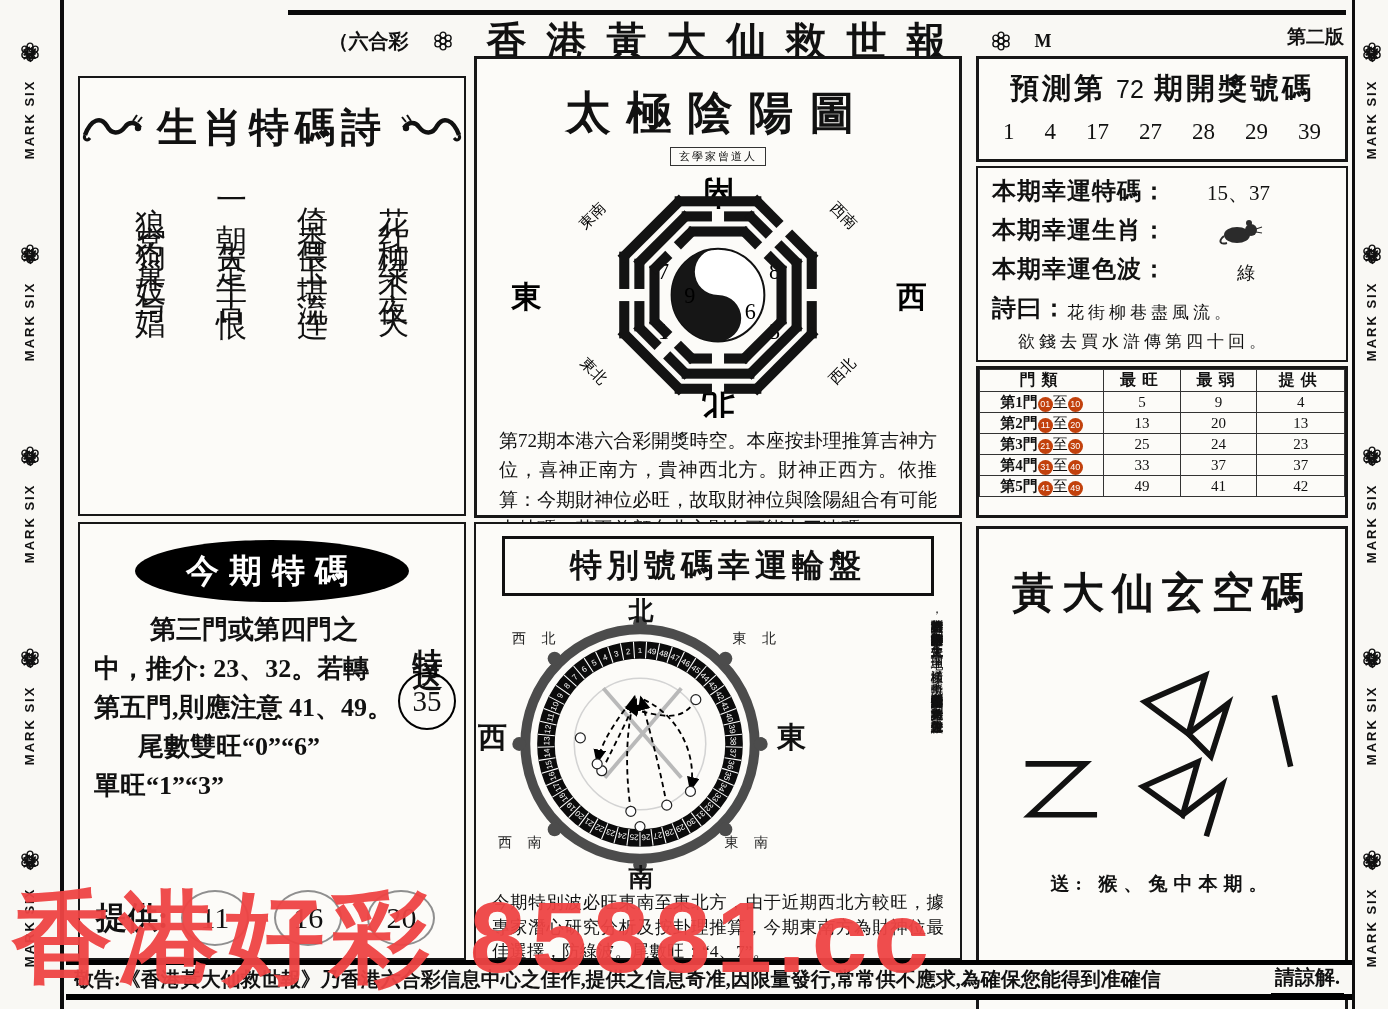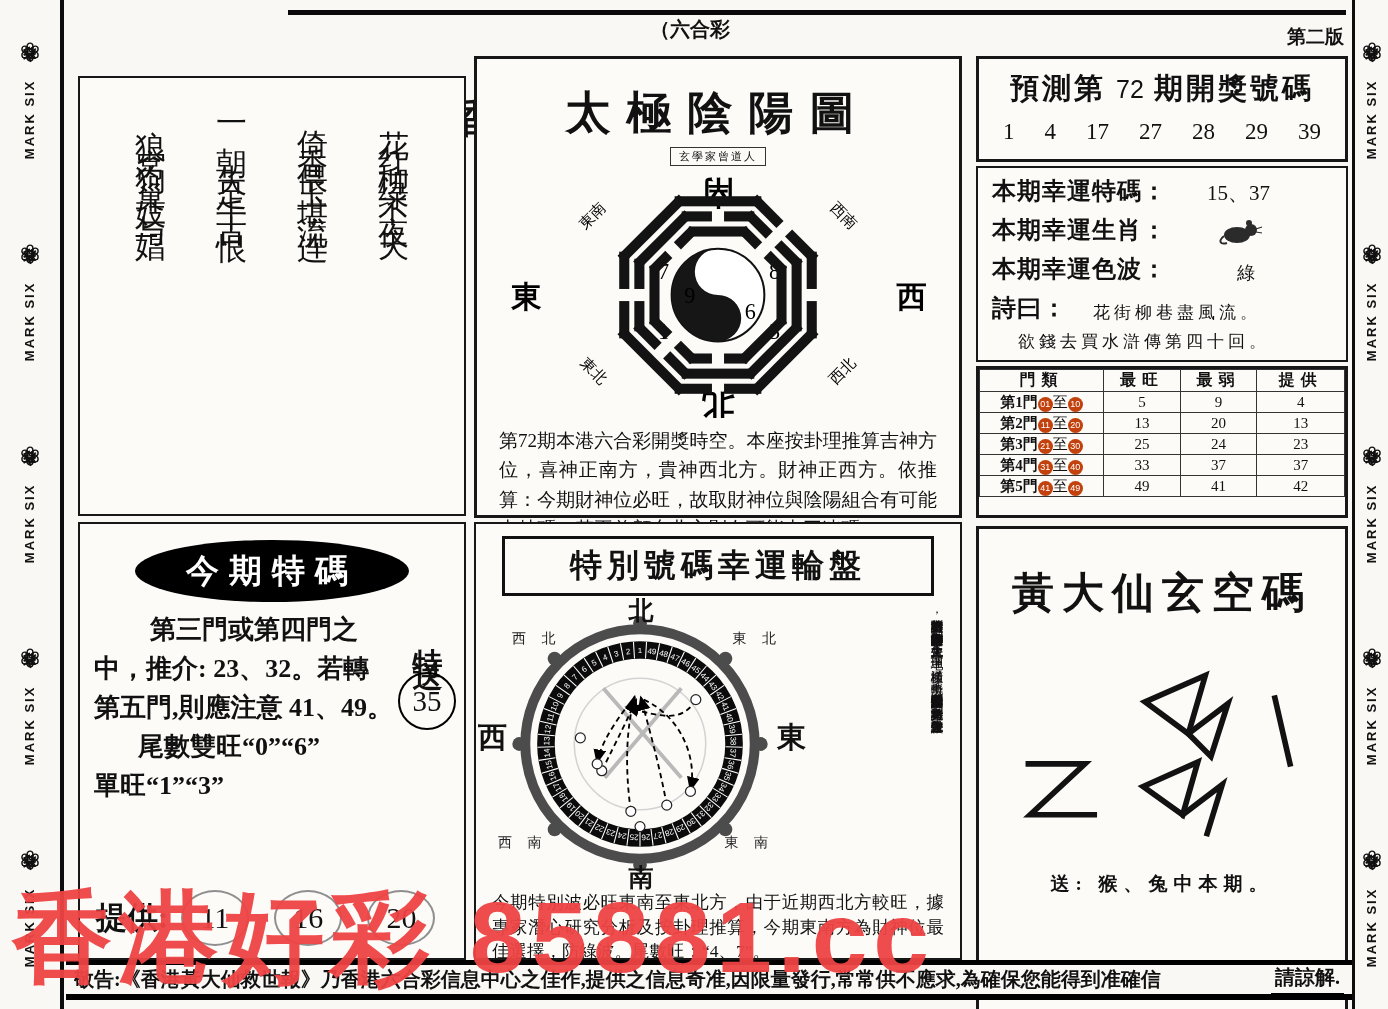--- a/index.html
+++ b/index.html
@@ -13,21 +13,21 @@
   .strip{position:absolute;top:0;height:100%;display:flex;flex-direction:column;justify-content:space-around;align-items:center;box-sizing:border-box;background:#f9f8f4;z-index:5;}
   .strip-left{left:0;width:64px;border-right:4px solid #0d0d0d;}
   .strip-right{right:0;width:36px;border-left:3px solid #0d0d0d;}
   .strip-unit{display:flex;flex-direction:column;align-items:center;gap:6px;}
   .strip-label{writing-mode:vertical-rl;transform:rotate(180deg);font-family:"Liberation Sans",sans-serif;
                font-weight:bold;font-size:13px;letter-spacing:2px;white-space:nowrap;}
   .flower{width:20px;height:20px;}
 
   
   .top-streak{position:absolute;left:288px;top:10px;width:1058px;height:5px;background:#0a0a0a;}
-  .masthead-row{position:absolute;left:70px;top:16px;width:1240px;height:50px;display:flex;align-items:center;justify-content:space-between;gap:24px;flex-direction:column;}
+  .masthead-row{position:absolute;left:70px;top:16px;width:1240px;height:50px;display:flex;align-items:center;justify-content:center;gap:24px;}
   .masthead-prefix{font-size:20px;font-weight:bold;}
   .masthead{font-size:40px;font-weight:bold;letter-spacing:20px;padding-left:10px;white-space:nowrap;}
   .masthead-suffix{font-size:18px;font-weight:bold;}
   .edition{position:absolute;right:44px;top:24px;font-size:19px;font-weight:bold;}
 
   
   .zp-titlerow{display:flex;align-items:center;justify-content:center;gap:12px;margin-top:22px;}
   .zp-title{font-size:40px;font-weight:bold;letter-spacing:6px;white-space:nowrap;}
   .dragon{width:64px;height:34px;}
   .poem-cols{display:flex;justify-content:space-around;padding:28px 30px 0 30px;}
@@ -43,21 +43,21 @@
   .pred-title{display:flex;align-items:baseline;justify-content:center;gap:10px;margin-top:10px;}
   .pred-title .t{font-size:29px;font-weight:bold;letter-spacing:3px;}
   .pred-title .issue{font-size:25px;font-family:"Liberation Sans",sans-serif;}
   .pred-nums{display:flex;justify-content:space-between;padding:10px 24px 0 24px;font-size:23px;}
 
   
   .lucky-row{display:flex;align-items:flex-end;padding:7px 22px 0 14px;}
   .lucky-label{font-size:24px;font-weight:bold;letter-spacing:1px;}
   .lucky-val{font-size:21px;margin-left:40px;}
   .lucky-val.small{font-size:18px;margin-left:70px;}
-  .poem-line1{font-size:17px;letter-spacing:4px;margin-left:26px;}
+  .poem-line1{font-size:17px;letter-spacing:4px;}
   .poem-line2{font-size:17px;letter-spacing:4px;padding:6px 0 0 40px;}
 
   
   .rt-title{font-size:19px;font-weight:bold;text-align:center;letter-spacing:5px;padding:3px 0;border-bottom:1px solid #222;}
   table.rt{width:100%;border-collapse:collapse;}
   table.rt th,table.rt td{border:1px solid #333;text-align:center;font-size:15px;padding:0;height:20px;}
   table.rt th{letter-spacing:6px;font-size:16px;}
   .numcirc{display:inline-block;width:15px;height:15px;border-radius:50%;background:#c2410c;color:#fff;
            font-family:"Liberation Sans",sans-serif;font-size:9px;line-height:15px;text-align:center;}
 
@@ -207,20 +207,29 @@
       </svg>
     <span class="masthead">香港黃大仙救世報</span>
     <svg class="flower" viewBox="0 0 20 20">
         <use href="#flower-sym"></use>
       </svg>
     <span class="masthead-suffix">M</span>
   </div>
   <div class="edition">第二版</div>
 
   <div class="sec" style="left:78px;top:76px;width:388px;height:440px;">
+    <div class="zp-titlerow">
+      <svg class="dragon" viewBox="0 0 64 34">
+          <use href="#dragon-sym"></use>
+        </svg>
+      <span class="zp-title">生肖特碼詩</span>
+      <svg class="dragon" viewBox="0 0 64 34" style="transform:scaleX(-1);">
+          <use href="#dragon-sym"></use>
+        </svg>
+    </div>
     <div class="poem-cols">
       <div class="poem-col">狼窝狗巢妓与娼</div>
       <div class="poem-col">一朝失足千古恨</div>
       <div class="poem-col">倚香偎玉堪流连</div>
       <div class="poem-col">花红柳绿不夜天</div>
     </div>
   </div>
 
   <div class="sec heavy" style="left:474px;top:56px;width:488px;height:462px;">
     <div class="tj-title">太極陰陽圖</div>

